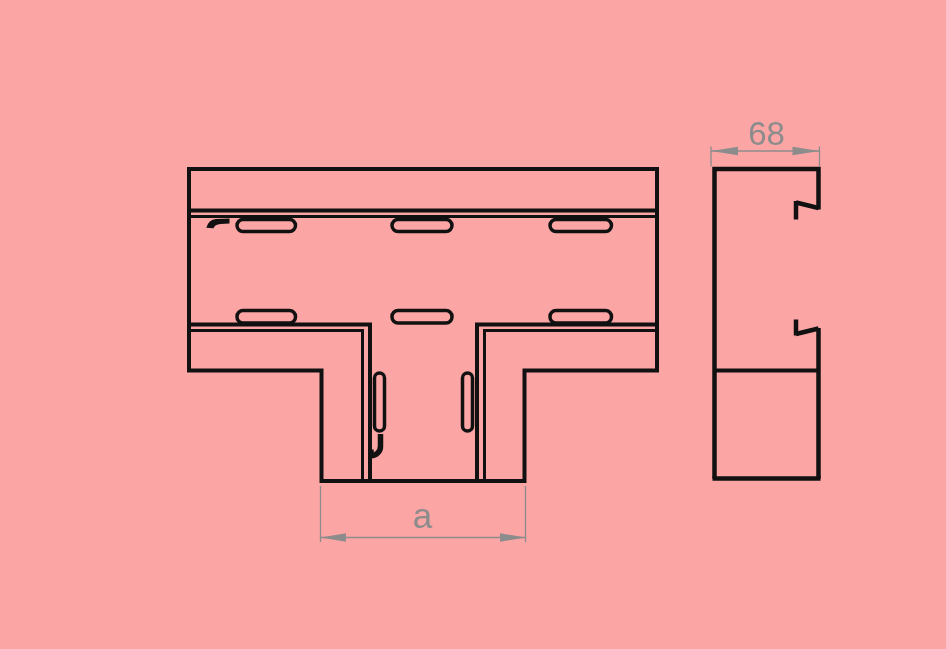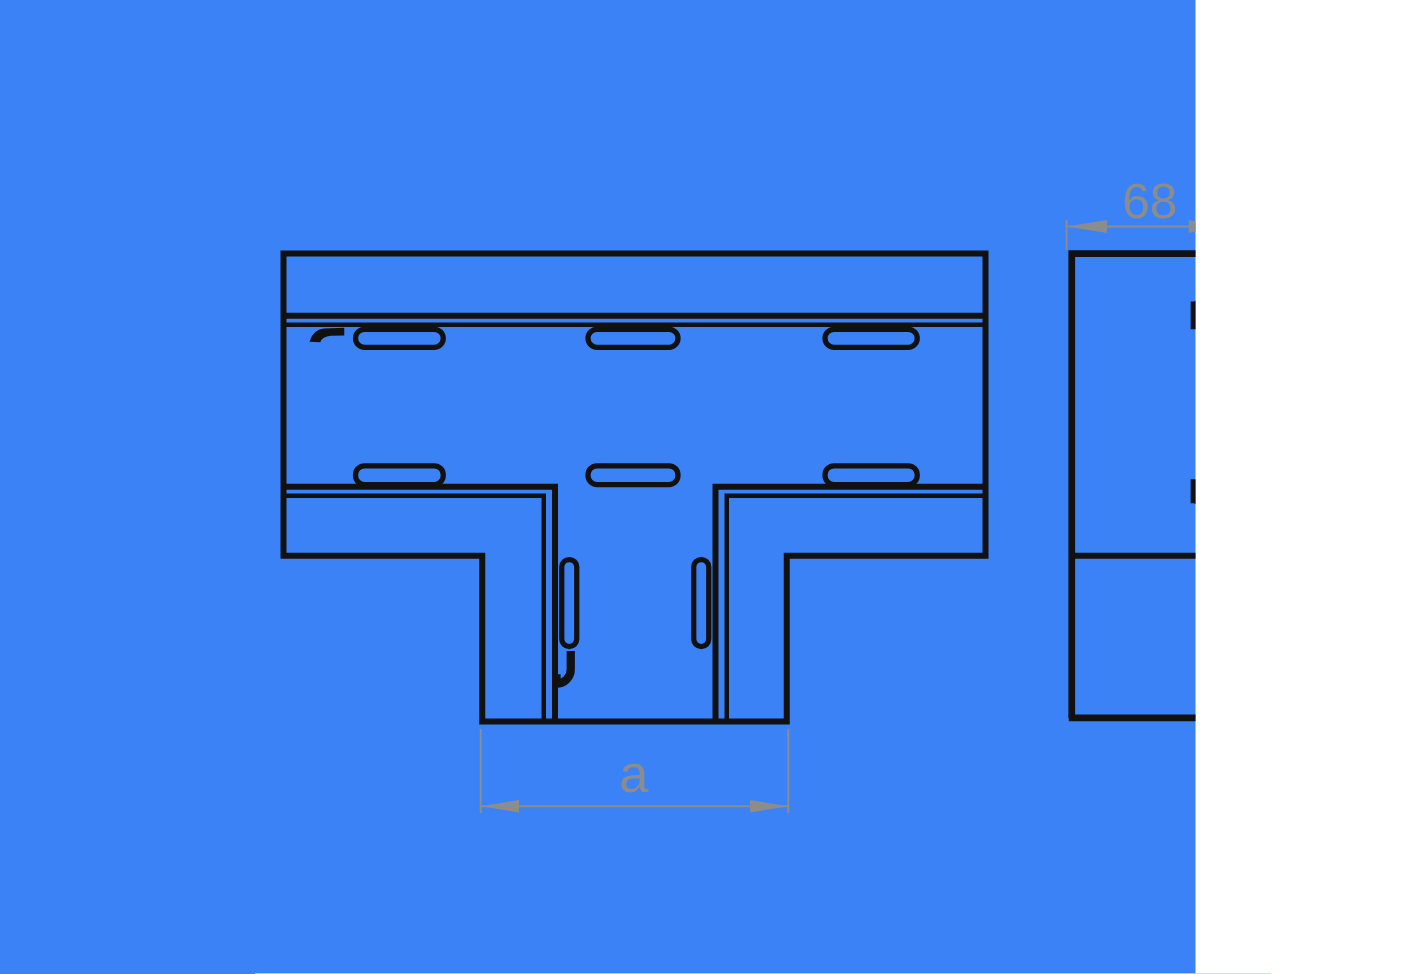--- a/index.html
+++ b/index.html
@@ -5,23 +5,23 @@
   html, body {
     margin: 0;
     padding: 0;
     background: #ffffff;
     width: 946px;
     height: 649px;
     font-family: "Liberation Sans", sans-serif;
   }
   .canvas {
     position: relative;
-    width: 797px;
+    width: 946px;
     height: 649px;
-    background: #3b82f6;
+    background: #fca5a5;
     overflow: hidden;
   }
   svg { display: block; }
   .ink   { stroke: #111111; fill: none; }
   .dim   { stroke: #8c8c8c; fill: none; stroke-width: 1.3; }
   .dimfill { fill: #8c8c8c; stroke: none; }
   .dimtext {
     fill: #8c8c8c;
     stroke: none;
     font-family: "Liberation Sans", sans-serif;

